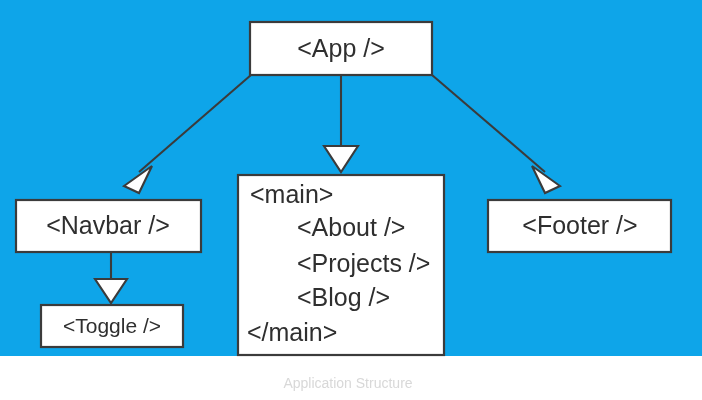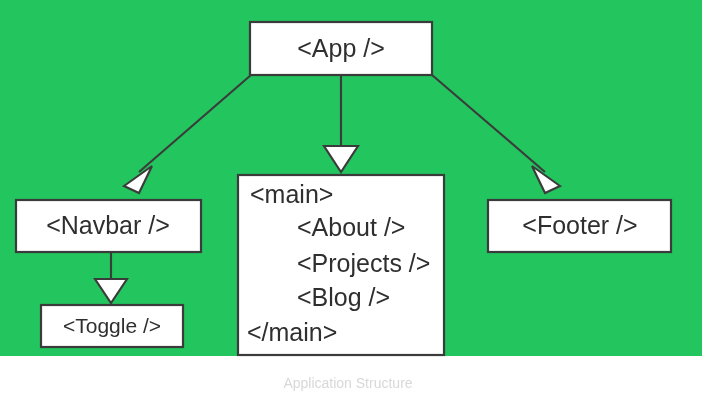--- a/index.html
+++ b/index.html
@@ -10,21 +10,21 @@
   body {
     width: 702px;
     height: 400px;
     overflow: hidden;
     font-family: "Liberation Sans", sans-serif;
   }
   #diagram-root {
     position: relative;
     width: 702px;
     height: 356px;
-    background: #22c55e;
+    background: #0ea5e9;
   }
   svg#diagram-svg {
     display: block;
     width: 702px;
     height: 400px;
   }
   .node-box {
     fill: #ffffff;
     stroke: #3b3b3b;
     stroke-width: 2.2;

